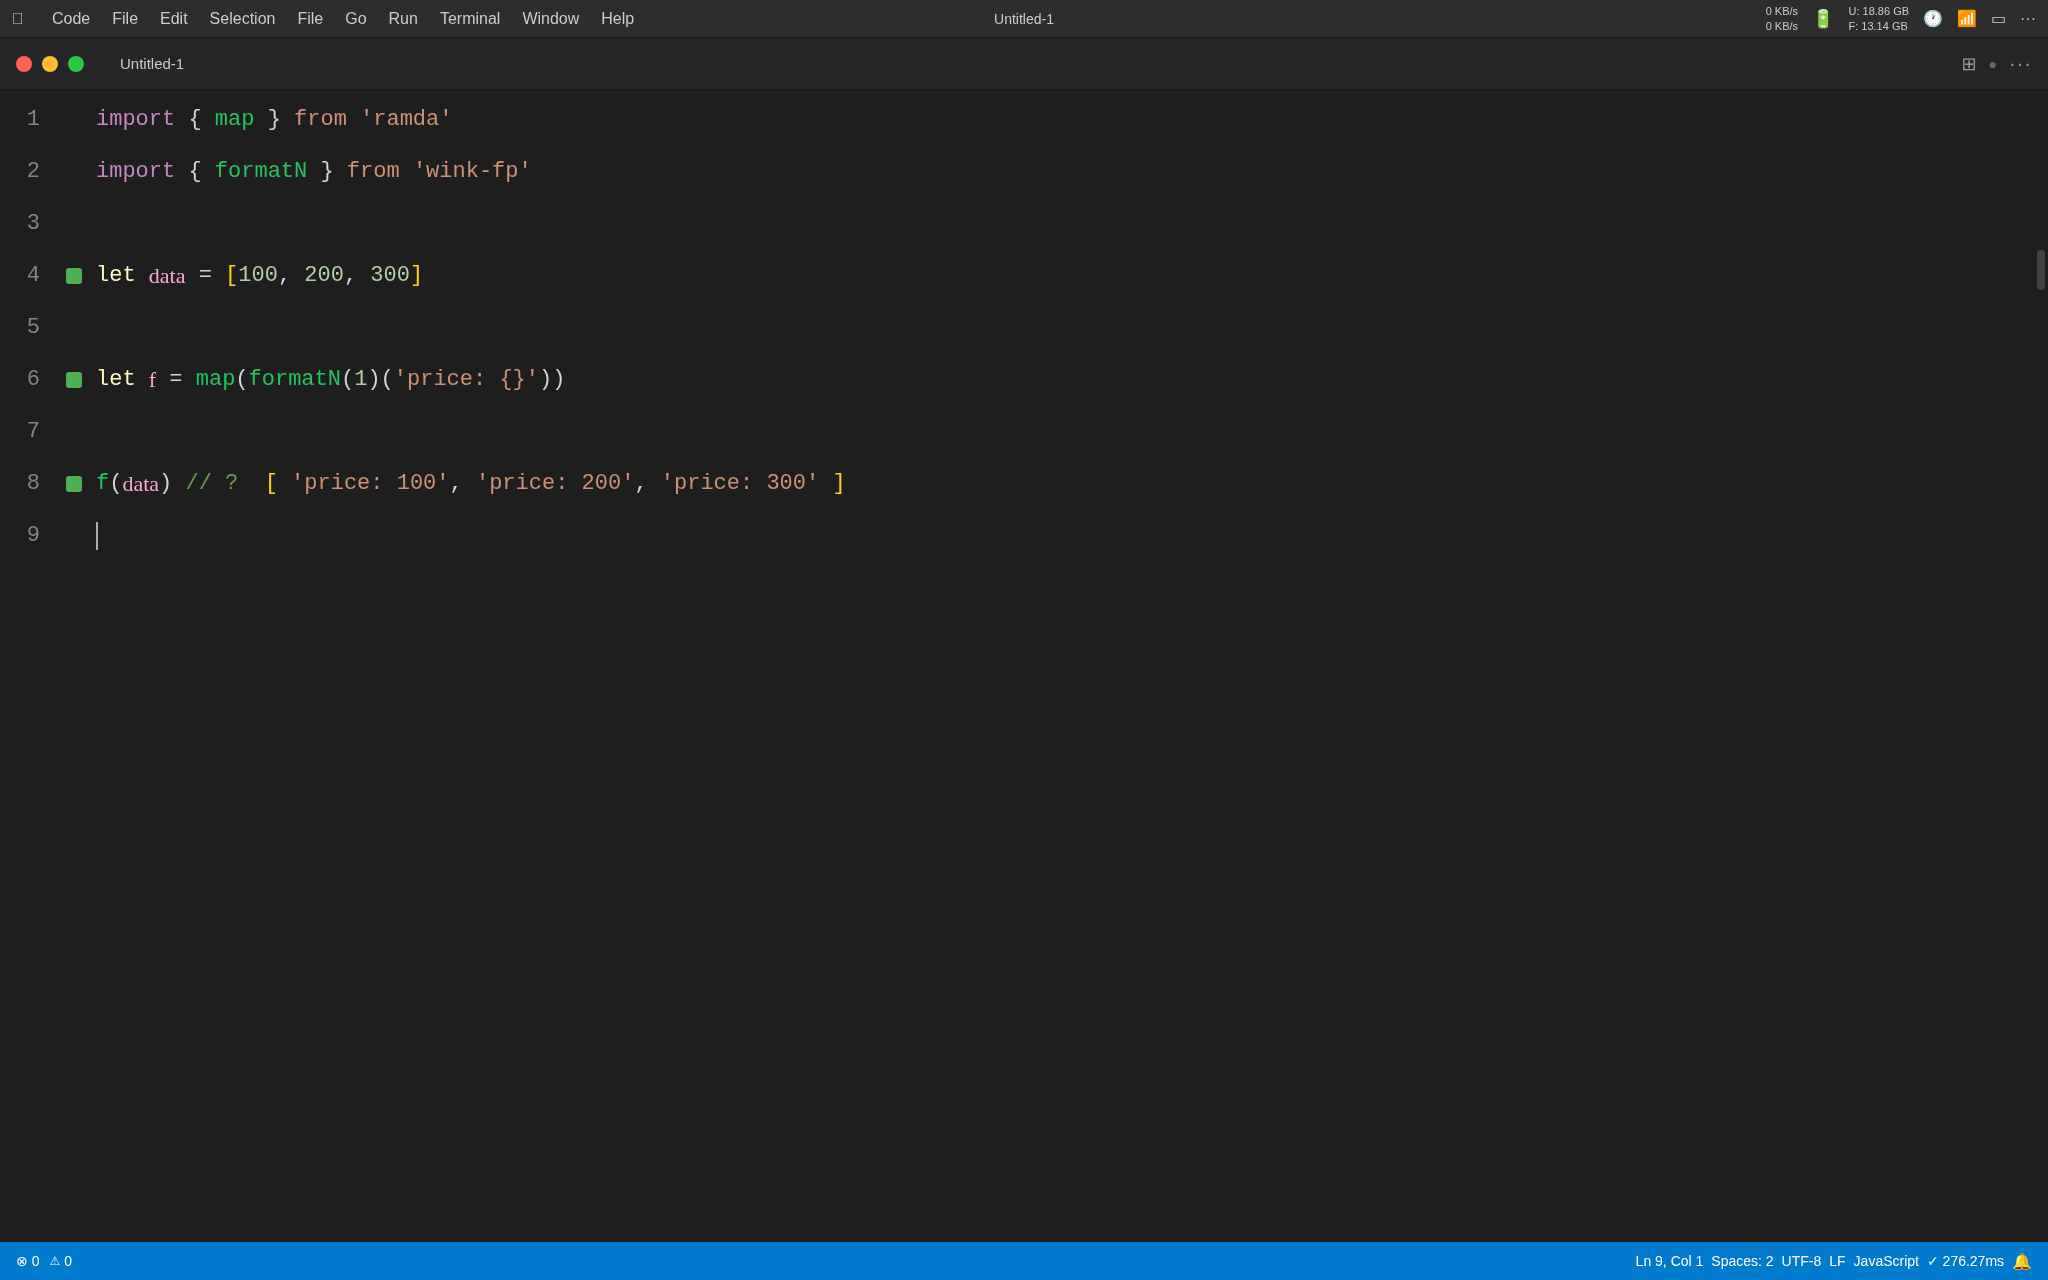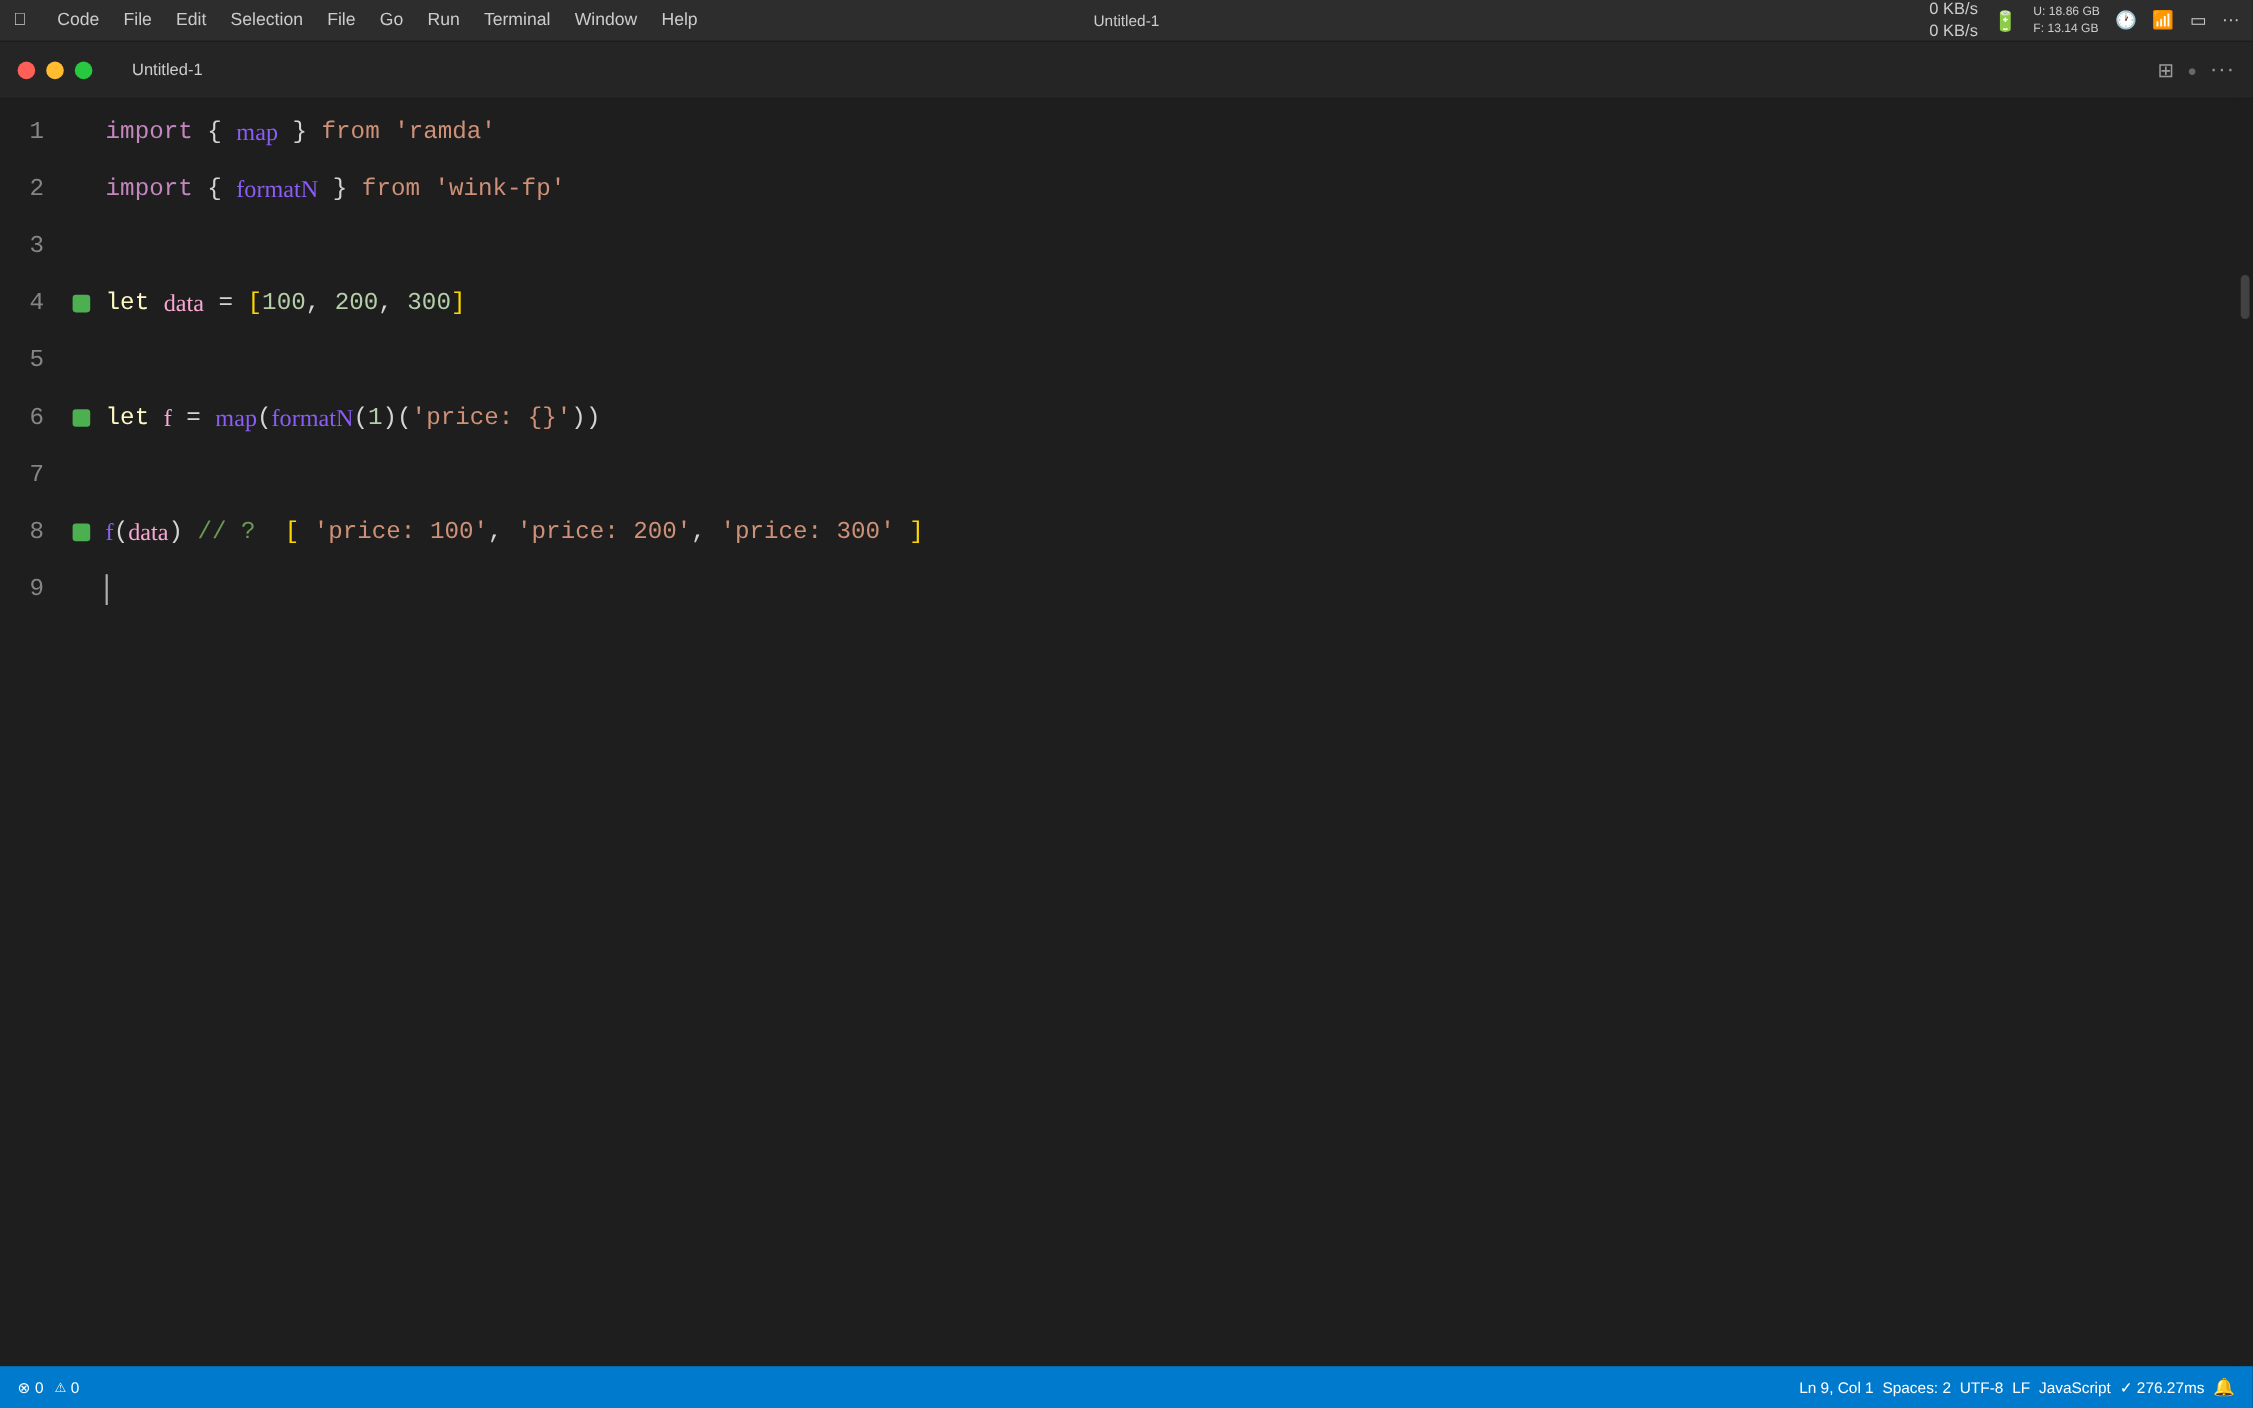--- a/index.html
+++ b/index.html
@@ -150,21 +150,21 @@
       align-items: center;
       white-space: pre;
       padding-left: 8px;
     }
 
     
     .kw-import { color: #c586c0; }
     .kw-let { color: #fef9c3; font-family: Liberation Mono, monospace; }
     .kw-from { color: #ce9178; }
     .string { color: #ce9178; }
-    .fn-name { color: #8b5cf6; font-family: Liberation Serif, serif; }
+    .fn-name { color: #22c55e; }
     .var-name { color: #f9a8d4; font-family: Liberation Serif, serif; }
     .number { color: #b5cea8; }
     .comment { color: #6a9955; }
     .paren { color: #d4d4d4; }
     .bracket { color: #ffd700; }
     .white { color: #d4d4d4; }
     .result-str { color: #ce9178; }
 
     .scrollbar-right {
       width: 14px;
@@ -227,21 +227,21 @@
     <span class="menu-item">Selection</span>
     <span class="menu-item">File</span>
     <span class="menu-item">Go</span>
     <span class="menu-item">Run</span>
     <span class="menu-item">Terminal</span>
     <span class="menu-item">Window</span>
     <span class="menu-item">Help</span>
   </div>
   <span class="title-center">Untitled-1</span>
   <div class="menu-right">
-    <span class="menu-right-item" style="font-size:15px;line-height:1.3;text-align:left;">0 KB/s<br>0 KB/s</span>
+    <span class="menu-right-item" style="font-size:11px;line-height:1.3;text-align:left;">0 KB/s<br>0 KB/s</span>
     <span class="menu-right-item" style="font-size:18px;">🔋</span>
     <span class="menu-right-item" style="font-size:11px;line-height:1.3;text-align:left;">U: 18.86 GB<br>F: 13.14 GB</span>
     <span class="menu-right-item" style="font-size:16px;">🕐</span>
     <span class="menu-right-item" style="font-size:16px;">📶</span>
     <span class="menu-right-item" style="font-size:16px;">▭</span>
     <span class="menu-right-item" style="font-size:16px;">···</span>
   </div>
 </div>
 
 <div class="tab-bar">

